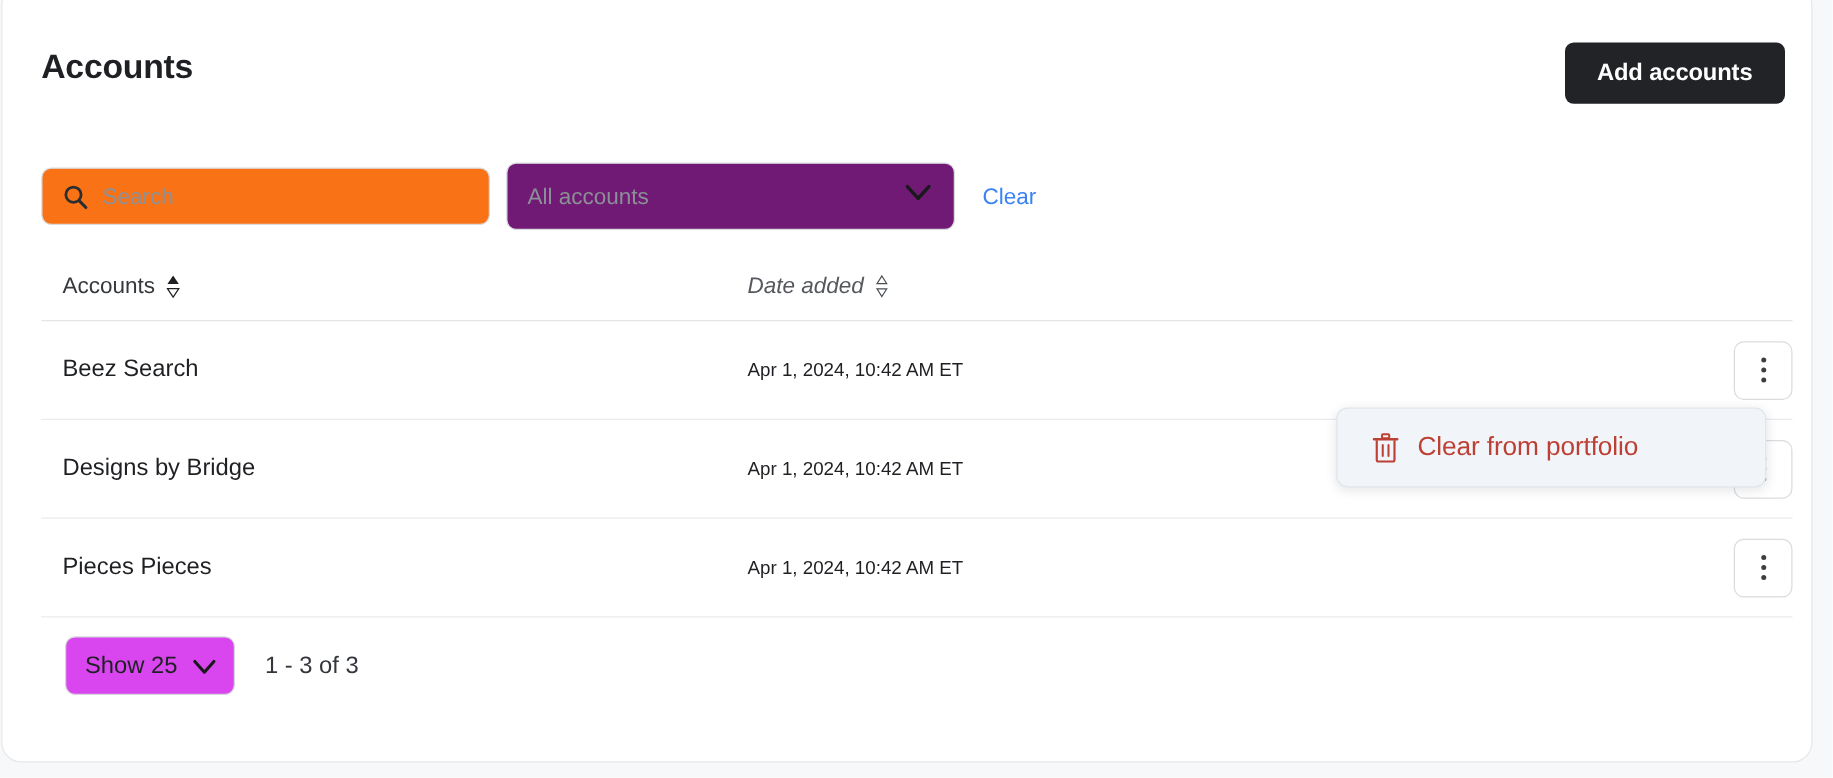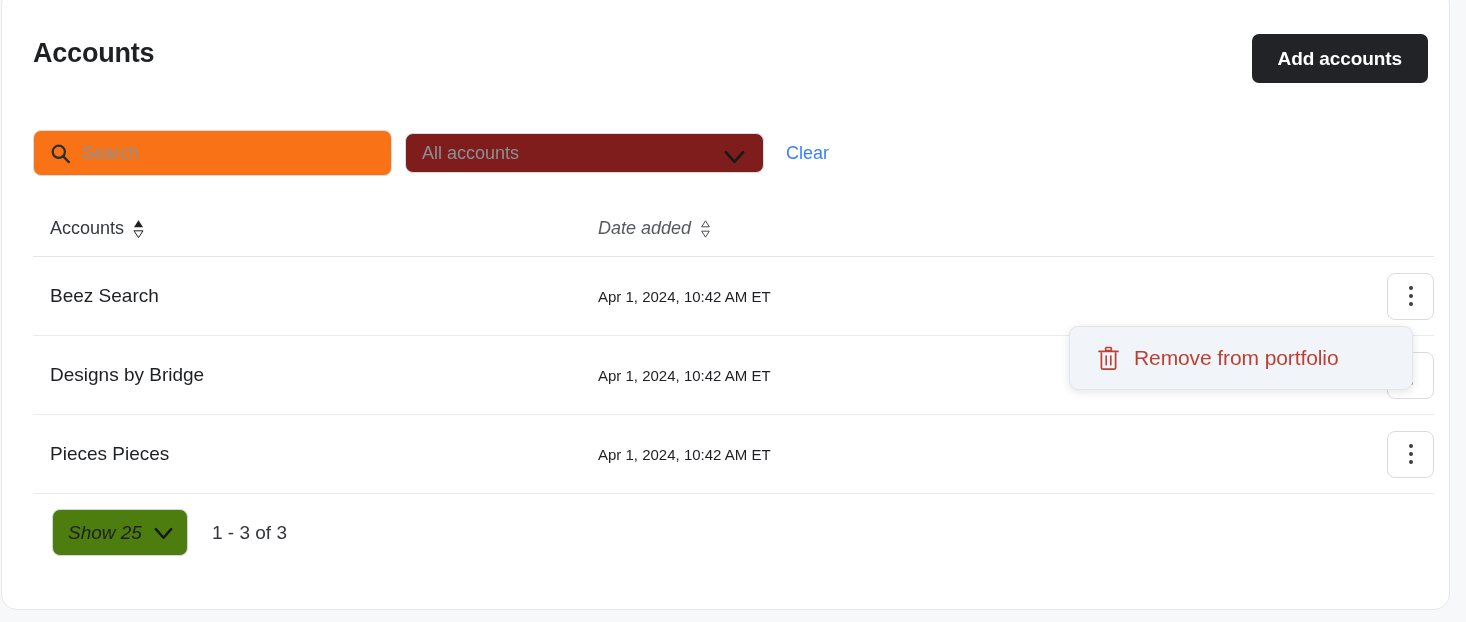--- a/index.html
+++ b/index.html
@@ -107,24 +107,24 @@
   }
   .search-input::placeholder {
     color: #8b9096;
     opacity: 1;
   }
 
   .select-box {
     position: relative;
     margin-left: 13px;
     width: 359px;
-    height: 40px;
+    height: 54px;
     border: 1px solid #d9dcdf;
     border-radius: 8px;
-    background: #7f1d1d;
+    background: #701a75;
     box-sizing: border-box;
     display: flex;
     align-items: center;
     cursor: pointer;
   }
   .select-value {
     margin-left: 16px;
     font-size: 18px;
     color: #8b9096;
   }
@@ -256,27 +256,26 @@
     left: 50px;
     top: 520px;
     display: flex;
     align-items: center;
   }
   .show-select {
     height: 47px;
     padding: 0 13px 0 15px;
     border: 1px solid #d5d8db;
     border-radius: 8px;
-    background: #4d7c0f;
+    background: #d946ef;
     display: flex;
     align-items: center;
     gap: 11px;
     cursor: pointer;
     box-sizing: border-box;
-    font-style: italic;
   }
   .show-label {
     font-size: 19px;
     color: #1f2023;
   }
   .show-chevron { width: 21px; height: 18px; display: block; }
   .range-label {
     margin-left: 24px;
     font-size: 19px;
     color: #33363a;
@@ -370,21 +369,21 @@
   </div>
 
   <div class="popup">
     <svg class="popup-icon" viewBox="0 0 24 26">
       <rect x="9" y="1.5" width="6" height="3.2" rx="0.8" fill="none" stroke="#bc4134" stroke-width="1.7"></rect>
       <line x1="2.2" y1="5.6" x2="21.8" y2="5.6" stroke="#bc4134" stroke-width="1.9" stroke-linecap="round"></line>
       <path d="M4.6 6.4 L4.6 22.6 A1.6 1.6 0 0 0 6.2 24.2 L17.8 24.2 A1.6 1.6 0 0 0 19.4 22.6 L19.4 6.4" fill="none" stroke="#bc4134" stroke-width="1.8" stroke-linejoin="round"></path>
       <line x1="9.6" y1="10.4" x2="9.6" y2="19.6" stroke="#bc4134" stroke-width="1.7" stroke-linecap="round"></line>
       <line x1="14.4" y1="10.4" x2="14.4" y2="19.6" stroke="#bc4134" stroke-width="1.7" stroke-linecap="round"></line>
     </svg>
-    <span class="popup-label">Remove from portfolio</span>
+    <span class="popup-label">Clear from portfolio</span>
   </div>
 
   <div class="footer">
     <div class="show-select">
       <span class="show-label">Show 25</span>
       <svg class="show-chevron" viewBox="0 0 22 18">
         <polyline points="3,5 11,14 19,5" fill="none" stroke="#18191b" stroke-width="2.6" stroke-linecap="round" stroke-linejoin="round"></polyline>
       </svg>
     </div>
     <span class="range-label">1 - 3 of 3</span>

